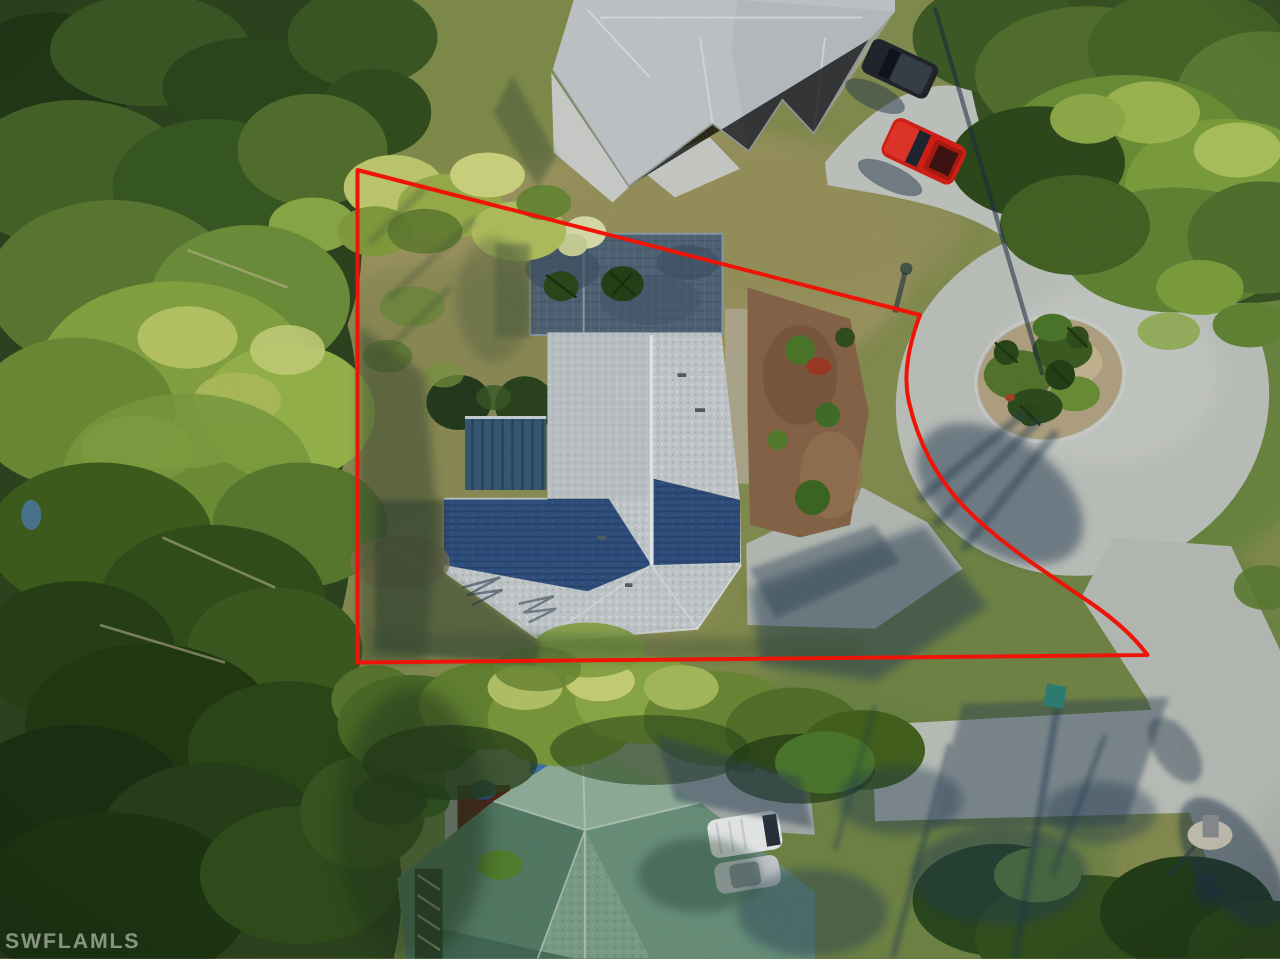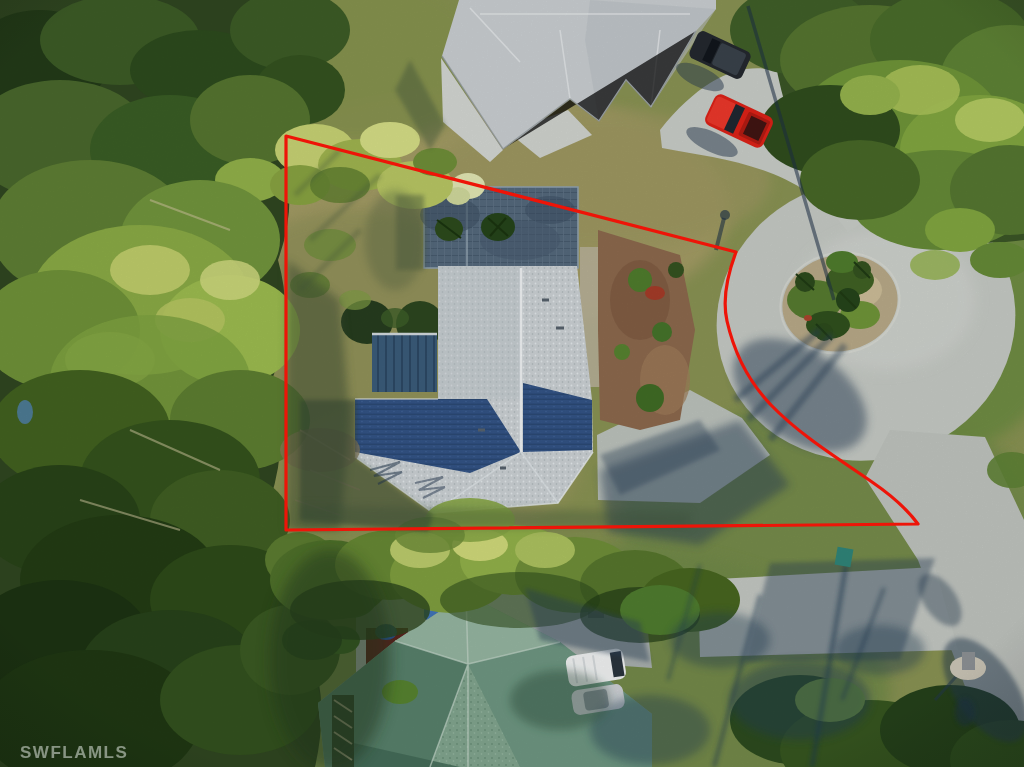--- a/index.html
+++ b/index.html
@@ -1,19 +1,19 @@
 <!DOCTYPE html>
 <html><head>
 <meta charset="utf-8">
 <style>
   html,body{margin:0;padding:0;background:#111;}
   .photo{position:relative;width:1024px;height:767px;overflow:hidden;
          font-family:"Liberation Sans",sans-serif;background:#879052;}
   .photo svg{display:block;}
-  .wm{position:absolute;left:20px;bottom:4px;font-size:17px;font-weight:bold;
+  .wm{position:absolute;left:4px;bottom:4px;font-size:17px;font-weight:bold;
       color:rgba(235,242,235,.52);letter-spacing:1.5px;user-select:none;}
   .boundary{fill:none;stroke:#ee1408;stroke-width:3.2;stroke-linejoin:round;stroke-linecap:round;}
 </style>
 </head>
 <body>
 
 <div class="photo">
 <svg width="1024" height="767" viewBox="0 0 1024 767" xmlns="http://www.w3.org/2000/svg">
   <defs>
     <filter id="b2" x="-40%" y="-40%" width="180%" height="180%">

